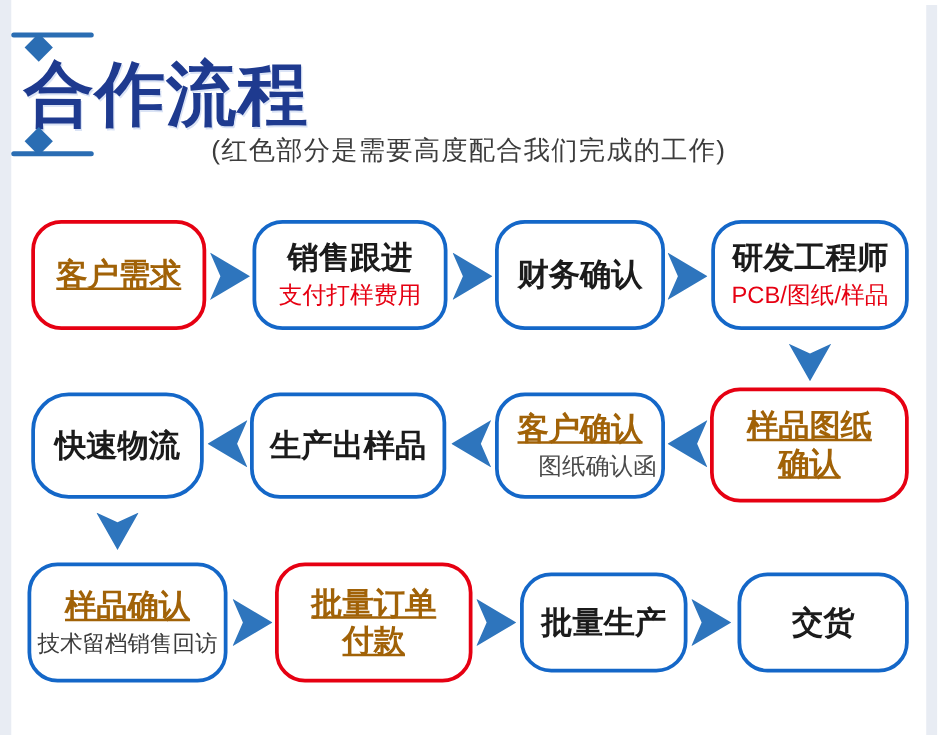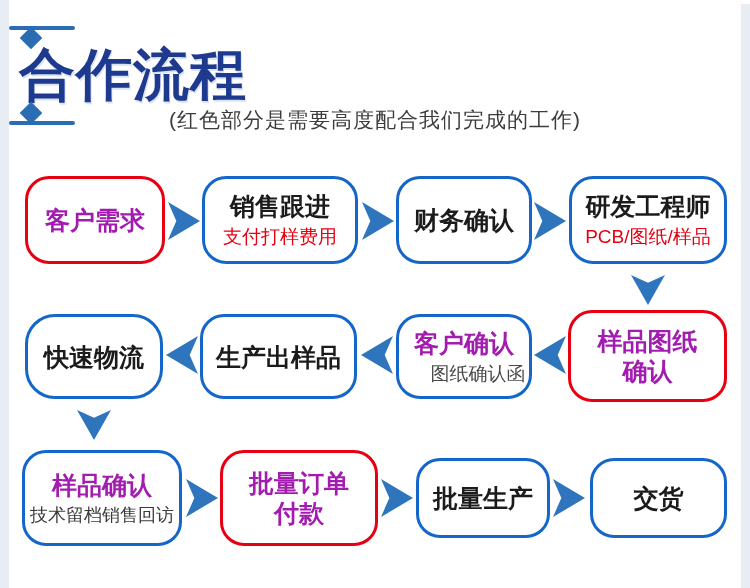--- a/index.html
+++ b/index.html
@@ -46,21 +46,21 @@
     position:absolute;background:#ffffff;
     border:3px solid #1467c8;border-radius:24px;
     display:flex;flex-direction:column;align-items:center;justify-content:center;
     text-align:center;box-sizing:border-box;padding:2px 4px;
   }
   .box.b-red{border-color:#e60012;}
   .lbl{
     font-size:25px;font-weight:bold;color:#1b1b1b;
     line-height:1.2;white-space:pre-line;
   }
-  .lbl.red{color:#a21caf;}
+  .lbl.red{color:#a16207;text-decoration:underline;}
   .sub{font-size:19px;line-height:1.2;margin-top:5px;white-space:nowrap;}
   .sub.red{color:#e60012;}
   .sub.gray{color:#4a4a4a;margin-left:28px;}
   .sub.dark{color:#3a3a3a;font-size:18px;}
 
   
   .arr{position:absolute;background:#2e75bd;}
   .arr-right{width:32px;height:38px;clip-path:polygon(0 0,100% 50%,0 100%,26% 50%);}
   .arr-left{width:32px;height:38px;clip-path:polygon(100% 0,0 50%,100% 100%,74% 50%);}
   .arr-down{width:34px;height:30px;clip-path:polygon(0 0,50% 100%,100% 0,50% 26%);}
@@ -83,21 +83,21 @@
   #box-customer-confirm{left:396px;top:314px;width:136px;height:85px;}
   #arr-r2-3{left:534px;top:336px;}
   #box-sample-drawing-confirm{left:568px;top:310px;width:159px;height:92px;}
   #arr-down-2{left:77px;top:410px;}
 
   
   #box-sample-confirm{left:22px;top:450px;width:160px;height:96px;}
   #arr-r3-1{left:186px;top:479px;}
   #box-bulk-order-payment{left:220px;top:450px;width:158px;height:96px;}
   #arr-r3-2{left:381px;top:479px;}
-  #box-bulk-production{left:416px;top:458px;width:134px;height:80px;}
+  #box-bulk-production{left:416px;top:458px;width:134px;height:80px;border-radius:25px;}
   #arr-r3-3{left:553px;top:479px;}
   #box-delivery{left:590px;top:458px;width:137px;height:80px;}
 </style>
 </head>
 <body>
 
 <div id="stage">
 
   <div class="edge-strip" id="edge-left"></div>
   <div class="edge-strip" id="edge-right"></div>

